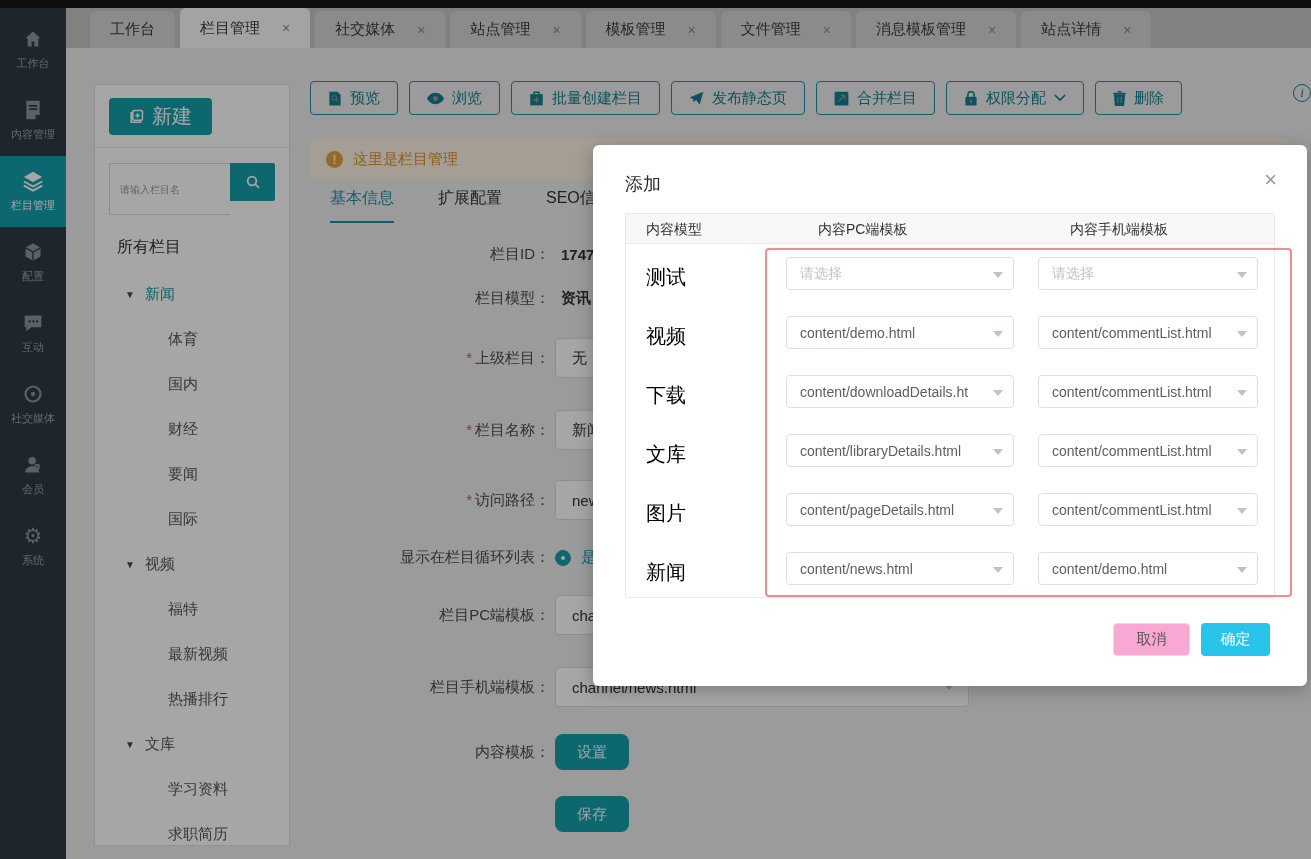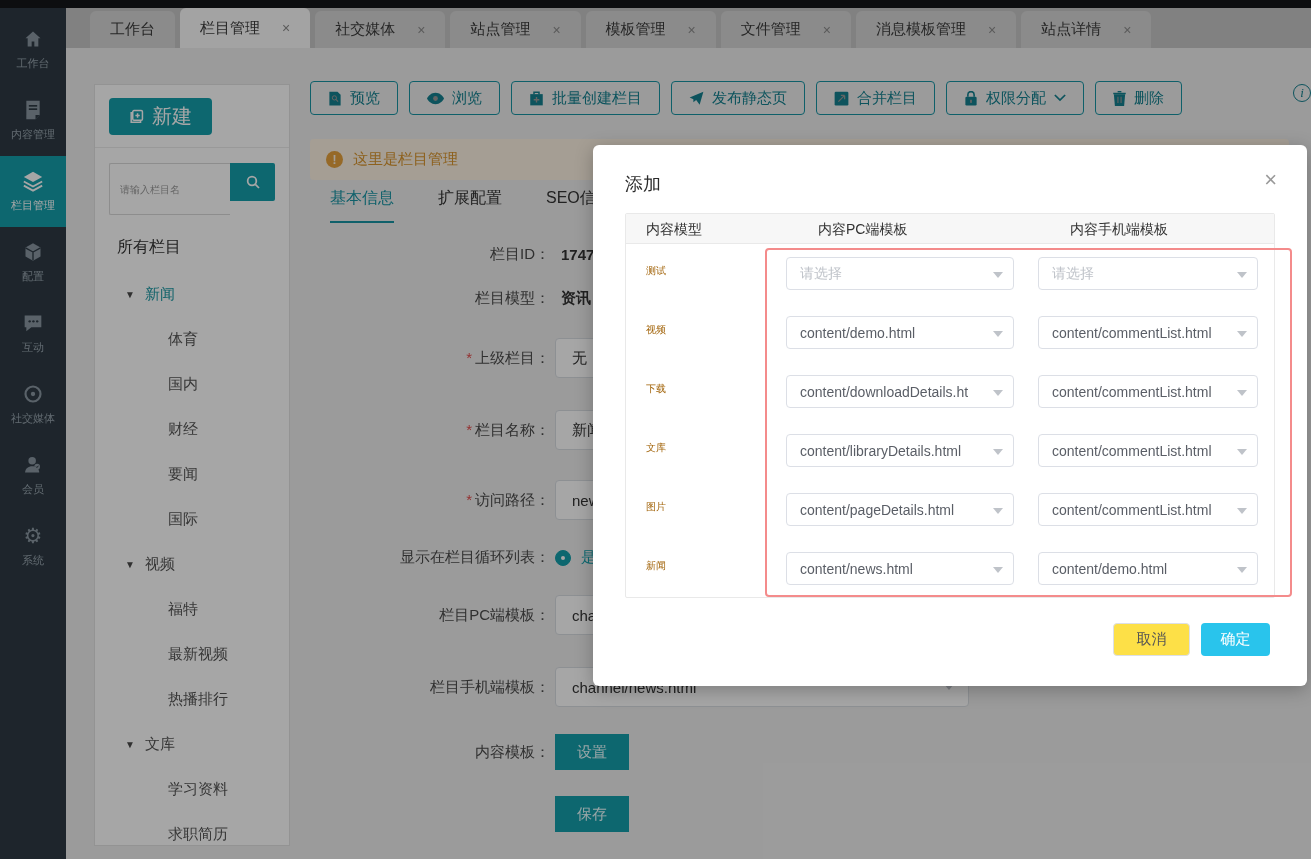--- a/index.html
+++ b/index.html
@@ -64,45 +64,45 @@
   .f-label { width:240px; text-align:right; font-size:15px; color:#4a4a4a; flex:none; }
   .f-label .req { color:#e24c4c; margin-right:3px; }
   .f-value { margin-left:11px; font-size:15px; color:#333; }
   .f-input { margin-left:5px; width:414px; height:40px; border:1px solid #d9dde2; border-radius:4px; background:#fff; font-size:15px; color:#333; display:flex; align-items:center; padding-left:16px; position:relative; }
   .f-input .sel-caret { position:absolute; right:14px; top:16px; }
   .radio { width:16px; height:16px; border-radius:50%; border:1px solid #c9ccd1; background:#fff; margin-left:5px; }
   .radio.checked { background:#149fab; border-color:#149fab; position:relative; }
   .radio.checked::after { content:""; position:absolute; left:5px; top:5px; width:4px; height:4px; border-radius:50%; background:#fff; }
   .radio-label { margin-left:10px; font-size:15px; color:#149fab; }
   .radio2 { margin-left:116px; }
-  .btn-teal { background:#149fab; color:#eafdff; border:none; border-radius:0; height:36px; padding:0 22px; font-size:15px; cursor:pointer; margin-left:5px; }
+  .btn-teal { background:#149fab; color:#eafdff; border:none; border-radius:8px; height:36px; padding:0 22px; font-size:15px; cursor:pointer; margin-left:5px; }
 
   
   .overlay { position:absolute; left:0; top:0; width:1311px; height:859px; background:rgba(0,0,0,0.35); z-index:50; }
 
   
   .modal { position:absolute; left:593px; top:145px; width:714px; height:541px; background:#fff; border-radius:6px; box-shadow:0 4px 18px rgba(0,0,0,.25); z-index:100; }
   .modal-title { position:absolute; left:32px; top:27px; font-size:18px; color:#2b2b2b; }
   .modal-close { position:absolute; right:30px; top:24px; font-size:22px; color:#999; cursor:pointer; line-height:1; }
   .mtable { position:absolute; left:32px; top:68px; width:650px; height:385px; border:1px solid #e9e9e9; border-radius:2px; }
   .mhead { height:30px; background:#f7f7f7; border-bottom:1px solid #e9e9e9; position:relative; font-size:14px; color:#333; }
   .mhead .h1 { position:absolute; left:20px; top:7px; }
   .mhead .h2 { position:absolute; left:192px; top:7px; }
   .mhead .h3 { position:absolute; left:444px; top:7px; }
   .mrow { height:59px; position:relative; }
-  .mrow .rlabel { position:absolute; left:20px; top:20px; font-size:10px; color:#a16207; }
+  .mrow .rlabel { position:absolute; left:20px; top:20px; font-size:20px; color:#000000; }
   .msel { position:absolute; top:13px; height:33px; background:#fff; border:1px solid #dcdfe6; border-radius:4px; font-size:14px; color:#5a5e66; display:flex; align-items:center; padding:0 26px 0 13px; cursor:pointer; }
   .msel.pc { left:160px; width:228px; }
   .msel.mob { left:412px; width:220px; }
   .msel .txt { overflow:hidden; white-space:nowrap; }
   .msel.placeholder .txt { color:#bfc3c9; }
   .sel-caret { width:0; height:0; border-left:5px solid transparent; border-right:5px solid transparent; border-top:6px solid #bfc3c9; }
   .msel .sel-caret { position:absolute; right:10px; top:14px; }
   .red-rect { position:absolute; left:172px; top:103px; width:527px; height:349px; border:2px solid #f48b8b; border-radius:4px; pointer-events:none; }
-  .btn-cancel { position:absolute; left:520px; top:478px; width:77px; height:33px; background:#fde047; border:1px solid #dcdfe6; border-radius:4px; font-size:15px; color:#555; cursor:pointer; }
+  .btn-cancel { position:absolute; left:520px; top:478px; width:77px; height:33px; background:#f9a8d4; border:1px solid #dcdfe6; border-radius:4px; font-size:15px; color:#555; cursor:pointer; }
   .btn-ok { position:absolute; left:608px; top:478px; width:69px; height:33px; background:#29c4ec; border:none; border-radius:4px; font-size:15px; color:#fff; cursor:pointer; }
 </style>
 </head>
 <body>
 
 <div class="sidebar">
   <div class="side-item">
     <span class="side-icon">
         <svg width="20" height="20" viewBox="0 0 24 24" fill="currentColor">
           <path d="M12 3l9 8.2h-2.6V21h-4.8v-6h-3.2v6H5.6v-9.8H3z"></path>

